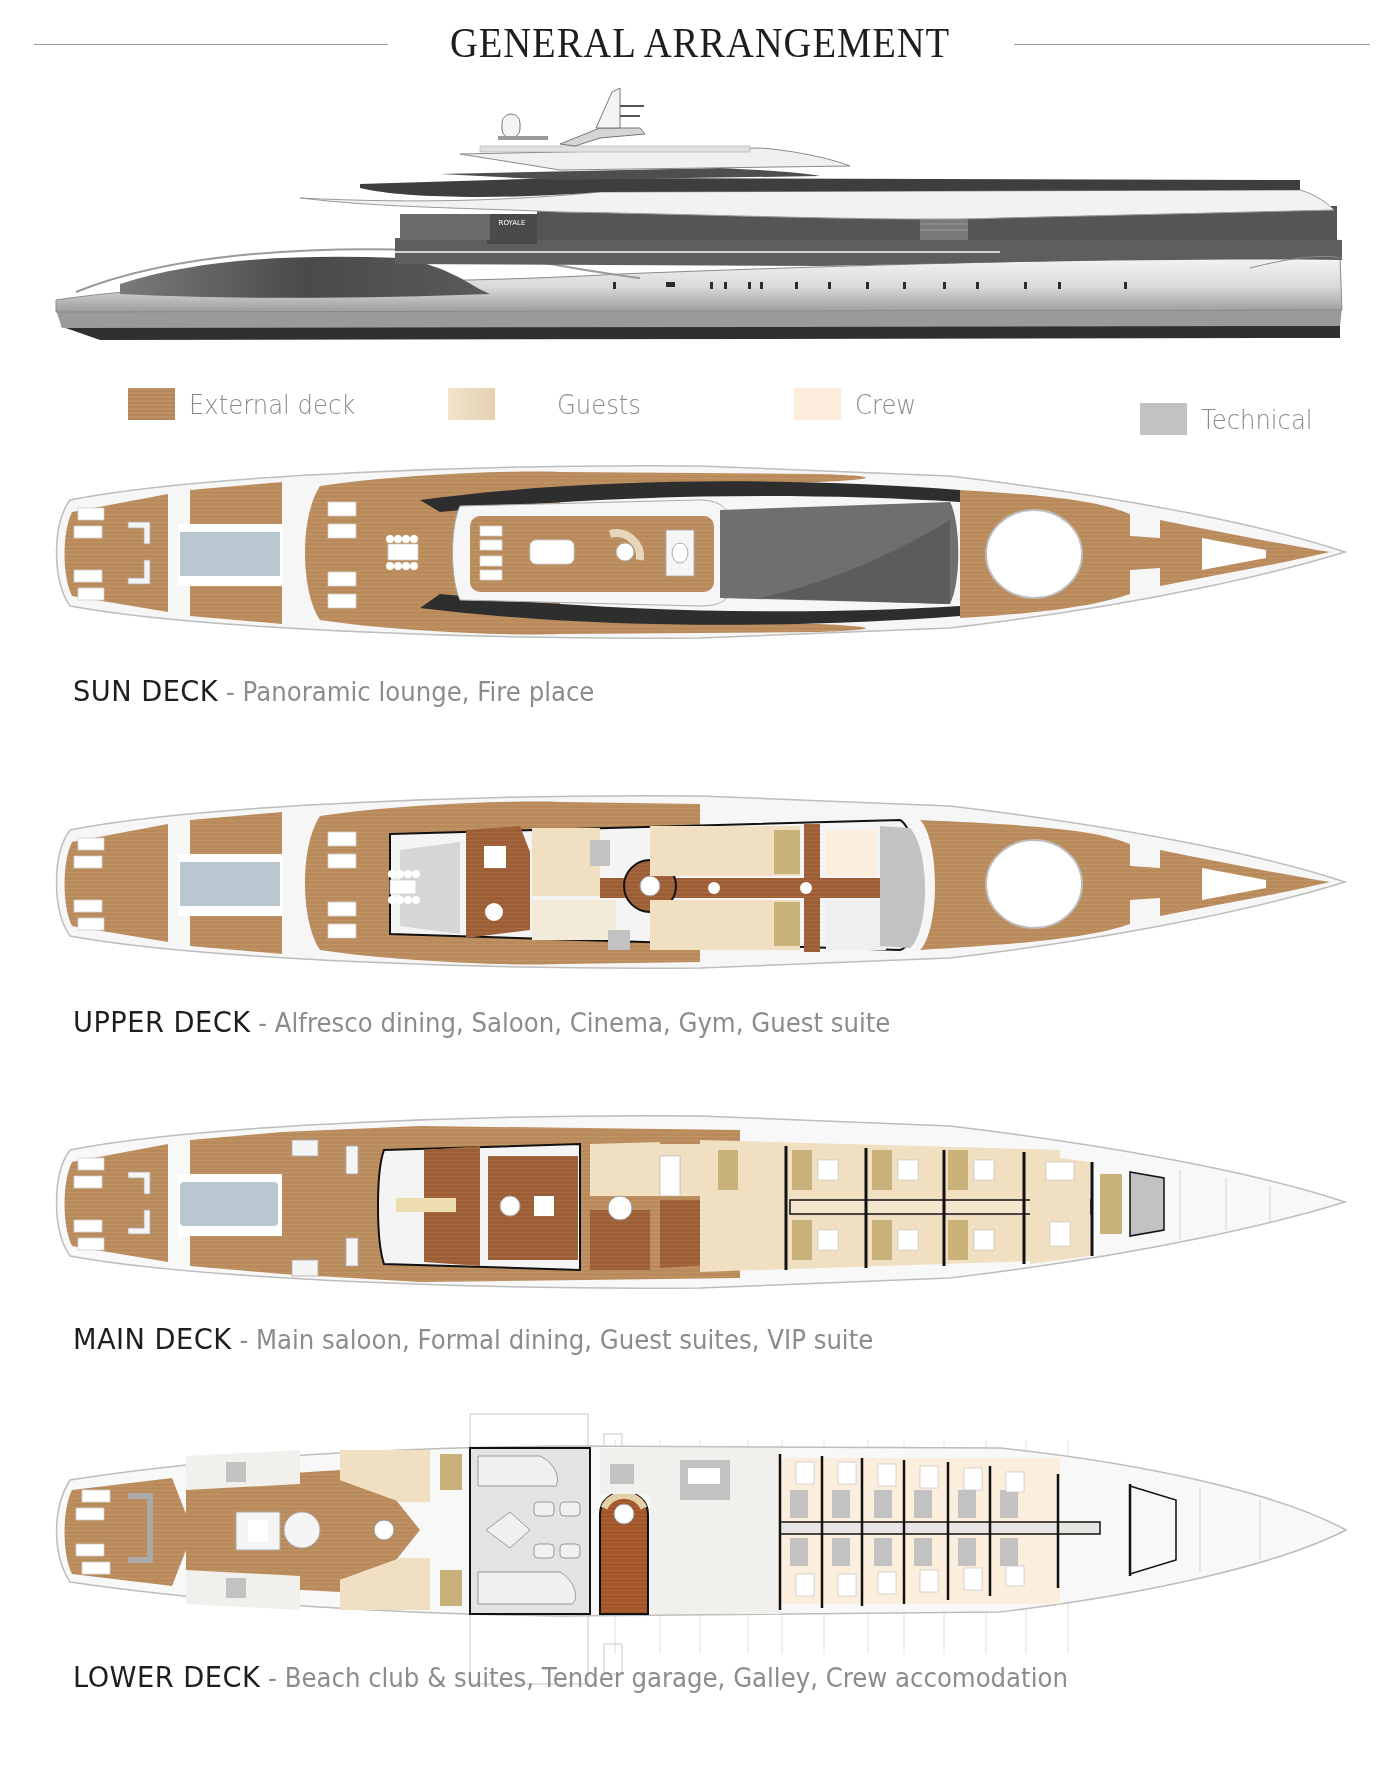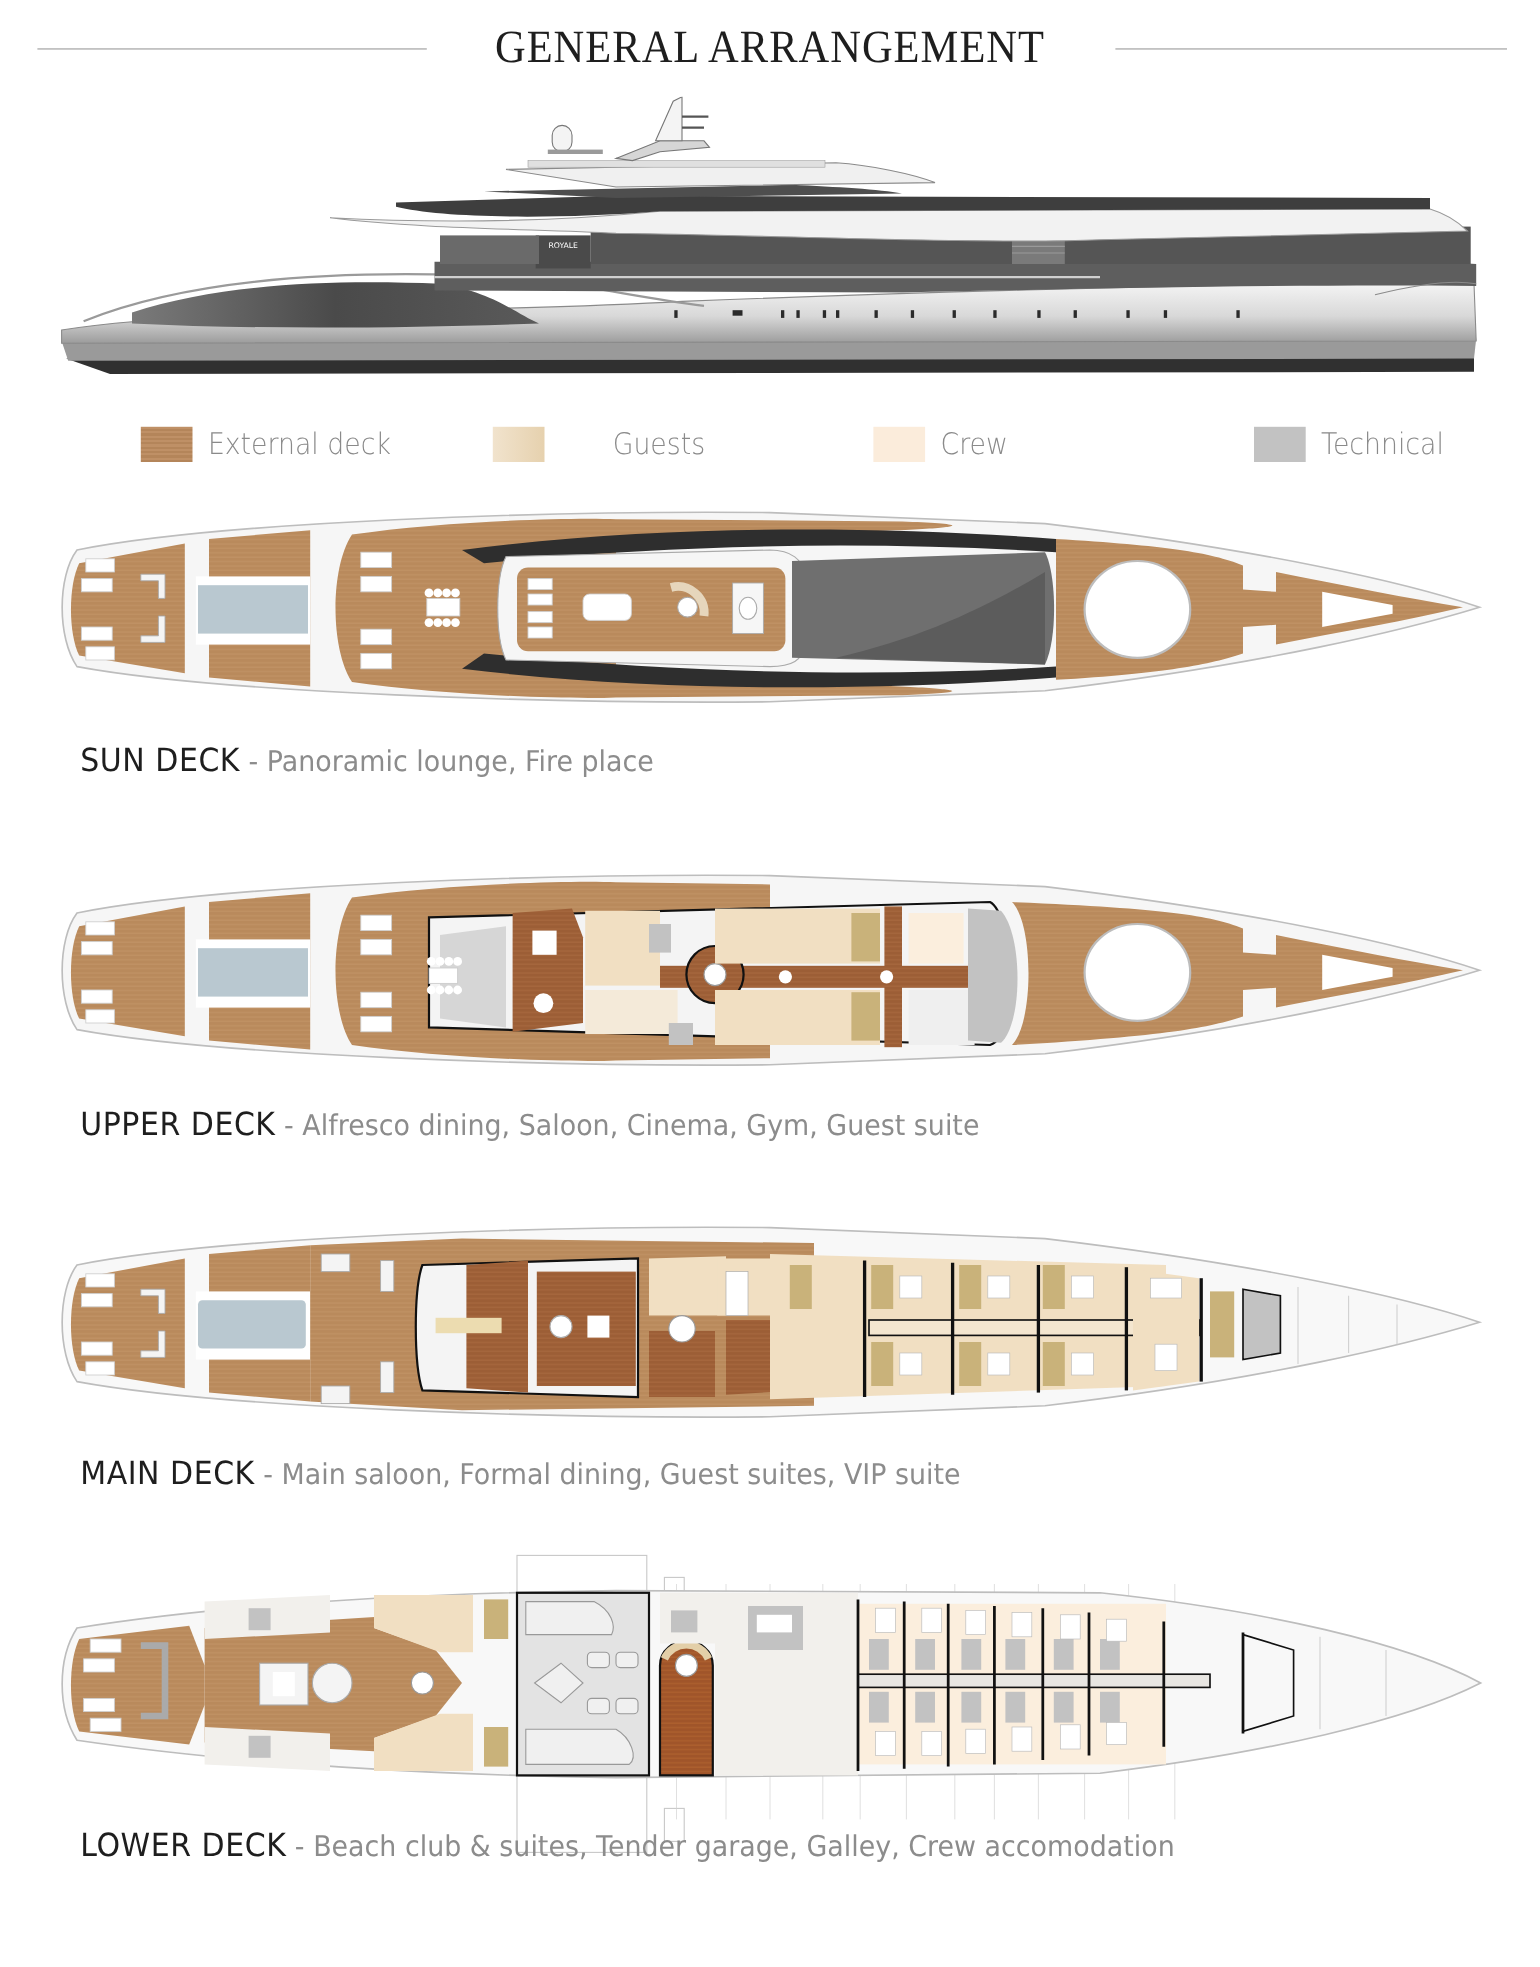--- a/index.html
+++ b/index.html
@@ -113,21 +113,21 @@
     <span class="legend-label">External deck</span>
   </div>
   <div class="legend-item" style="left:448px;gap:48px;">
     <div class="swatch" style="background: linear-gradient(90deg,#f1e3cd,#e6d1ae);"></div>
     <span class="legend-label">Guests</span>
   </div>
   <div class="legend-item" style="left:794px;text-align:right;">
     <div class="swatch" style="background:#fbecdb;"></div>
     <span class="legend-label">Crew</span>
   </div>
-  <div class="legend-item" style="left:1140px;">
+  <div class="legend-item" style="left:1140px;margin-top:15px;">
     <div class="swatch" style="background:#c2c2c2;"></div>
     <span class="legend-label">Technical</span>
   </div>
 </div>
 
 <svg width="1400" height="200" viewBox="0 0 1400 200" style="left:0; top:460px;">
   <defs>
     <pattern id="wood" width="8" height="4" patternUnits="userSpaceOnUse">
       <rect width="8" height="4" fill="#b98a5c"></rect>
         <rect y="2" width="8" height="1" fill="#c19466"></rect>

